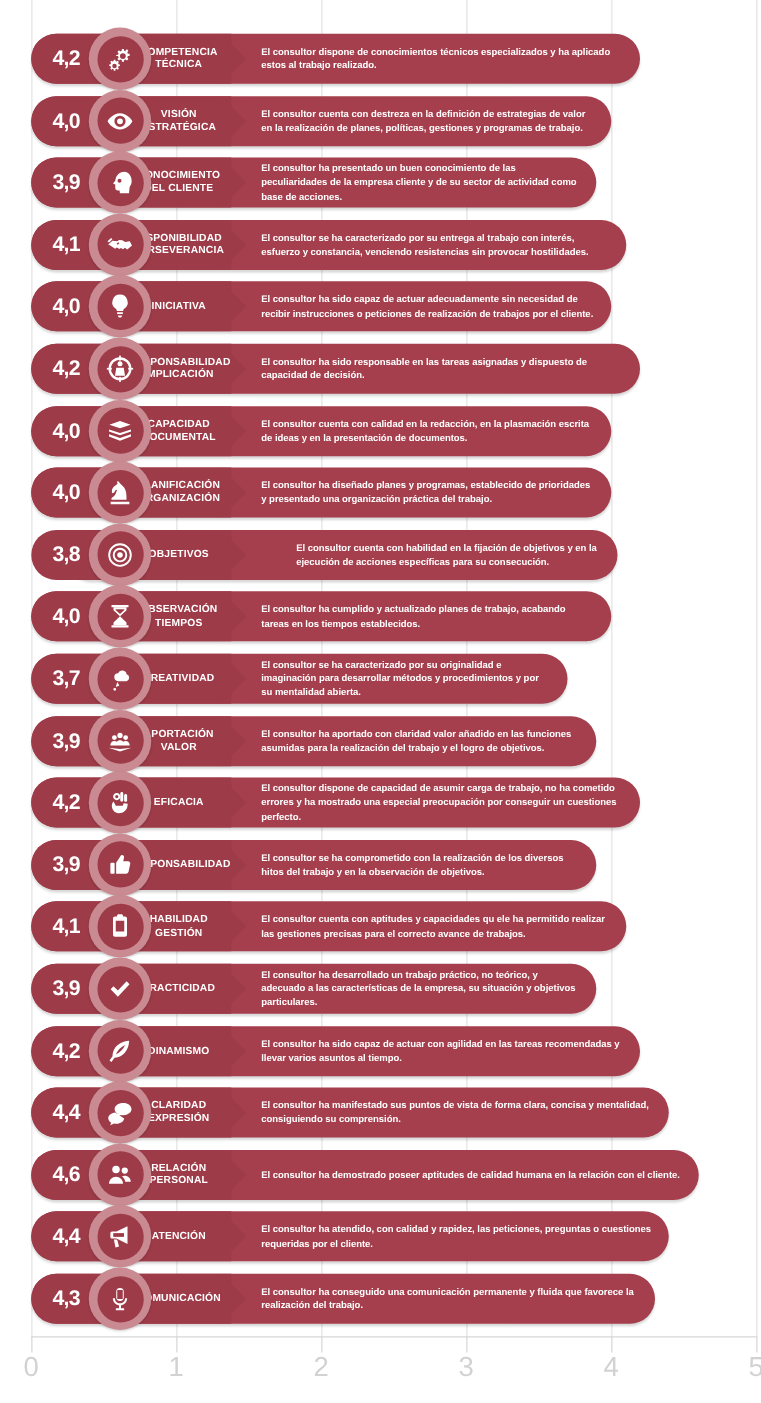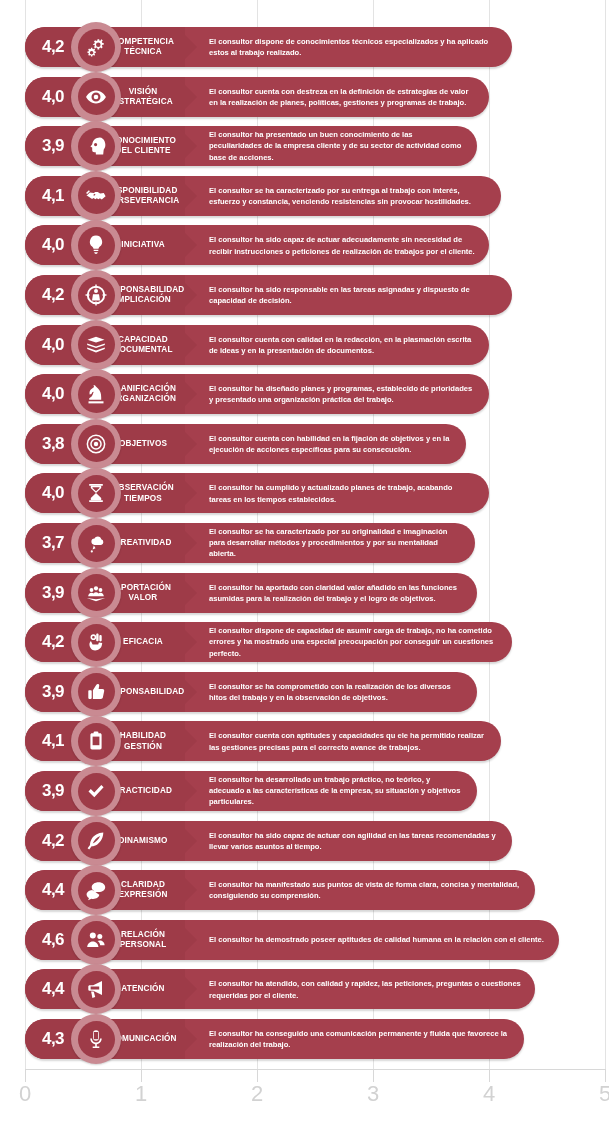--- a/index.html
+++ b/index.html
@@ -368,21 +368,21 @@
             <div class="medallion-inner">
               <svg width="24" height="24" viewBox="0 0 24 24">
                 <path class="icon-glyph" d="M9.4 3.2l.7 1.8-2.6 2c-1.3 1-2 2.3-2 3.9l.1 1.6 1.8-.6.9-1.7 1.4-.4-1.1 2.9c-.4 1.1-1 1.9-2 2.6l-1.4 1v1.4h12v-2.2c0-4.3-1-6.8-3.2-8.9l-2.1-2-1-1.4H9.4z"></path>
                 <path class="icon-glyph" d="M4.5 19.3h15v2.1h-15z"></path>
               </svg>
             </div>
           </div>
         </div>
       </div>
       <div class="row" style="top: 421.8px; width: 440.8px;">
-        <div class="desc-bar" style="width: 440.8px;">
+        <div class="desc-bar" style="width: 440.8px; margin-left: 28px;">
           <div class="desc-text">El consultor cuenta con habilidad en la fijación de objetivos y en la ejecución de acciones específicas para su consecución.</div>
         </div>
         <div class="label-cap">
           <div class="label-arrow-shade"></div>
           <div class="label-body"></div>
           <div class="label-arrow"></div>
           <div class="score">3,8</div>
           <div class="title">
             <div>OBJETIVOS</div>
           </div>
@@ -414,21 +414,21 @@
             <div class="medallion-inner">
               <svg width="24" height="24" viewBox="0 0 24 24">
                 <path class="icon-glyph" d="M5.2 3h13.6v1.8H5.2zm0 16.2h13.6V21H5.2z"></path>
                 <path class="icon-glyph" d="M6.8 4.8h10.4v2.3L12 12l5.2 4.9v2.3H6.8v-2.3L12 12 6.8 7.1V4.8zm1.7 1.5v.6l3.5 3.3 3.5-3.3v-.6H8.5z"></path>
               </svg>
             </div>
           </div>
         </div>
       </div>
       <div class="row" style="top: 521px; width: 429.2px;">
-        <div class="desc-bar" style="width: 429.2px; padding-left: 21px;">
+        <div class="desc-bar" style="width: 429.2px;">
           <div class="desc-text">El consultor se ha caracterizado por su originalidad e imaginación para desarrollar métodos y procedimientos y por su mentalidad abierta.</div>
         </div>
         <div class="label-cap">
           <div class="label-arrow-shade"></div>
           <div class="label-body"></div>
           <div class="label-arrow"></div>
           <div class="score">3,7</div>
           <div class="title">
             <div>CREATIVIDAD</div>
           </div>

